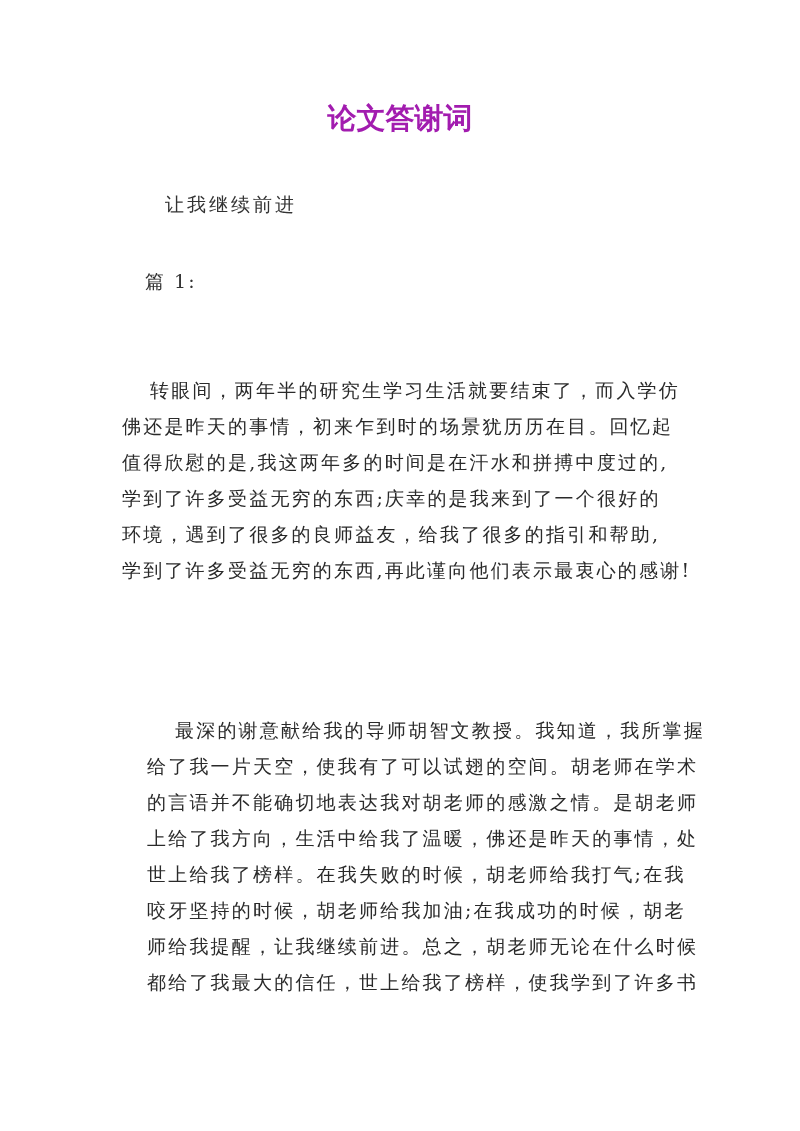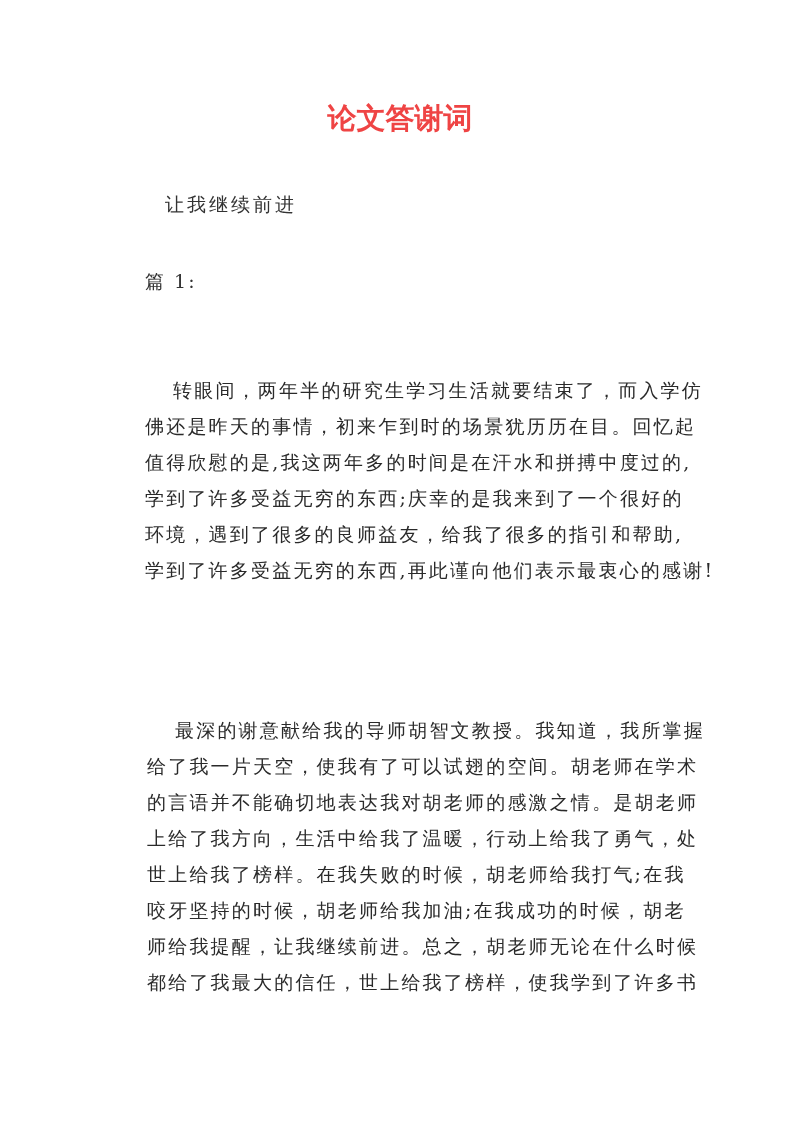--- a/index.html
+++ b/index.html
@@ -26,21 +26,21 @@
     .title {
       position: absolute;
       top: 98px;
       left: 0;
       width: 800px;
       text-align: center;
       font-family: "DejaVu Sans", "Liberation Sans", sans-serif;
       font-weight: bold;
       font-size: 29px;
       line-height: 40px;
-      color: #ef4444;
+      color: #a21caf;
       letter-spacing: 0px;
     }
     .subtitle {
       position: absolute;
       top: 190px;
       left: 165px;
       font-size: 19px;
       line-height: 28px;
       letter-spacing: 3px;
       color: #333333;
@@ -65,21 +65,21 @@
       color: #2a2a2a;
     }
     .para .line {
       display: block;
       white-space: nowrap;
       height: 36px;
     }
     .para .line.indent {
       padding-left: 28px;
     }
-    #para1 { top: 372px; margin-left: 23px; }
+    #para1 { top: 372px; }
     #para2 { top: 712px; margin-left: 25px; }
   </style>
 </head>
 <body>
 
 <div class="page">
 
   <div class="title">论文答谢词</div>
 
   <div class="subtitle">让我继续前进</div>
@@ -92,20 +92,20 @@
     <span class="line">值得欣慰的是,我这两年多的时间是在汗水和拼搏中度过的,</span>
     <span class="line">学到了许多受益无穷的东西;庆幸的是我来到了一个很好的</span>
     <span class="line">环境，遇到了很多的良师益友，给我了很多的指引和帮助,</span>
     <span class="line">学到了许多受益无穷的东西,再此谨向他们表示最衷心的感谢!</span>
   </div>
 
   <div class="para" id="para2">
     <span class="line indent">最深的谢意献给我的导师胡智文教授。我知道，我所掌握</span>
     <span class="line">给了我一片天空，使我有了可以试翅的空间。胡老师在学术</span>
     <span class="line">的言语并不能确切地表达我对胡老师的感激之情。是胡老师</span>
-    <span class="line">上给了我方向，生活中给我了温暖，行动上给我了勇气，处</span>
+    <span class="line">上给了我方向，生活中给我了温暖，佛还是昨天的事情，处</span>
     <span class="line">世上给我了榜样。在我失败的时候，胡老师给我打气;在我</span>
     <span class="line">咬牙坚持的时候，胡老师给我加油;在我成功的时候，胡老</span>
     <span class="line">师给我提醒，让我继续前进。总之，胡老师无论在什么时候</span>
     <span class="line">都给了我最大的信任，世上给我了榜样，使我学到了许多书</span>
   </div>
 
 </div>
 
 </body></html>

